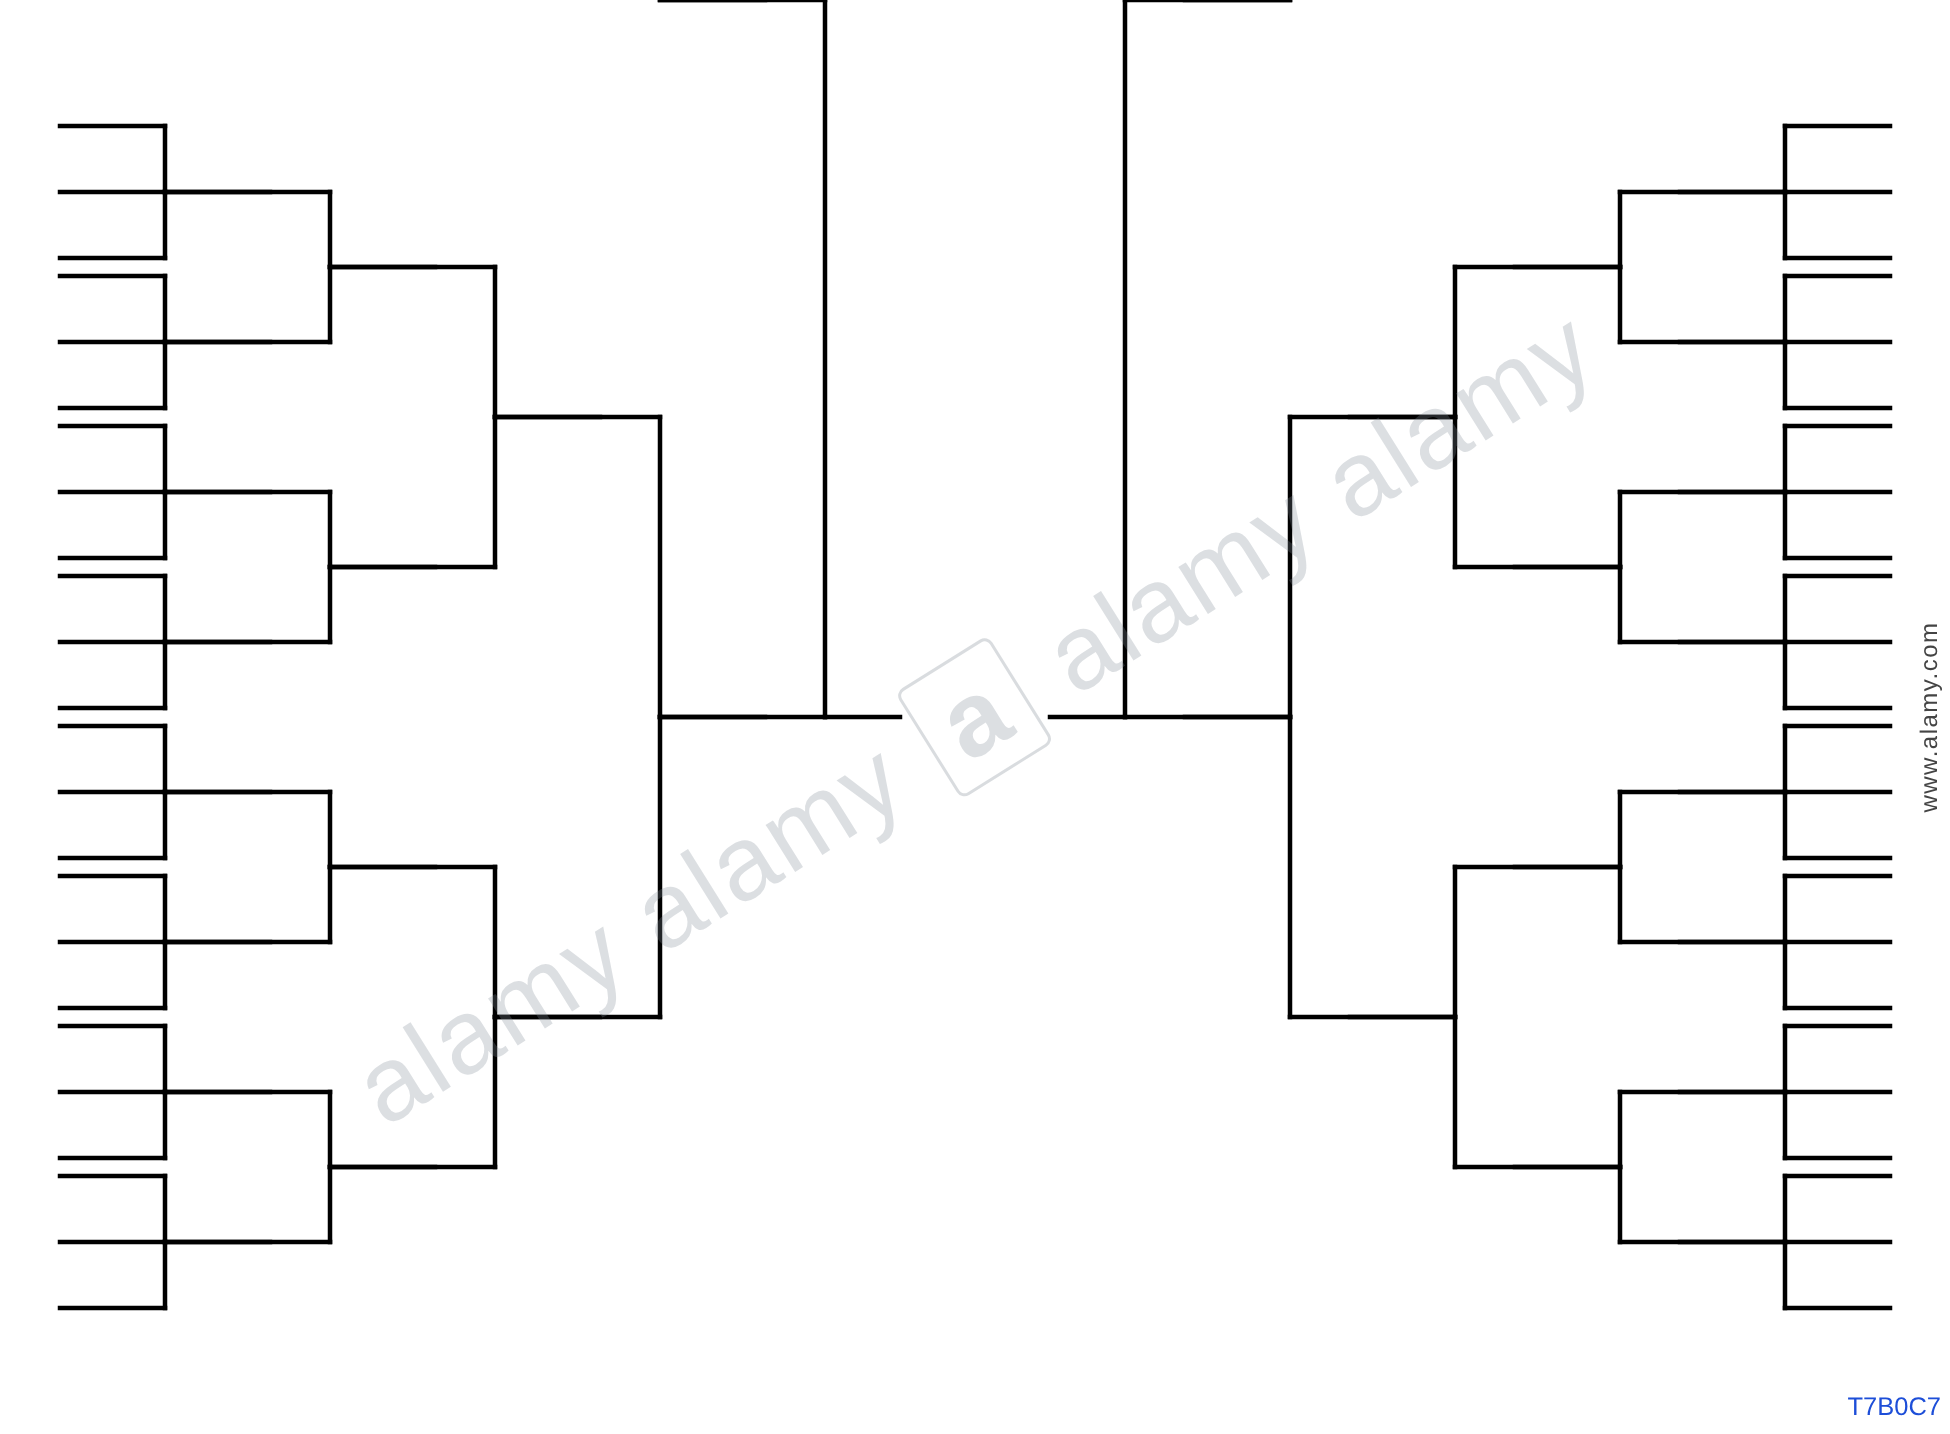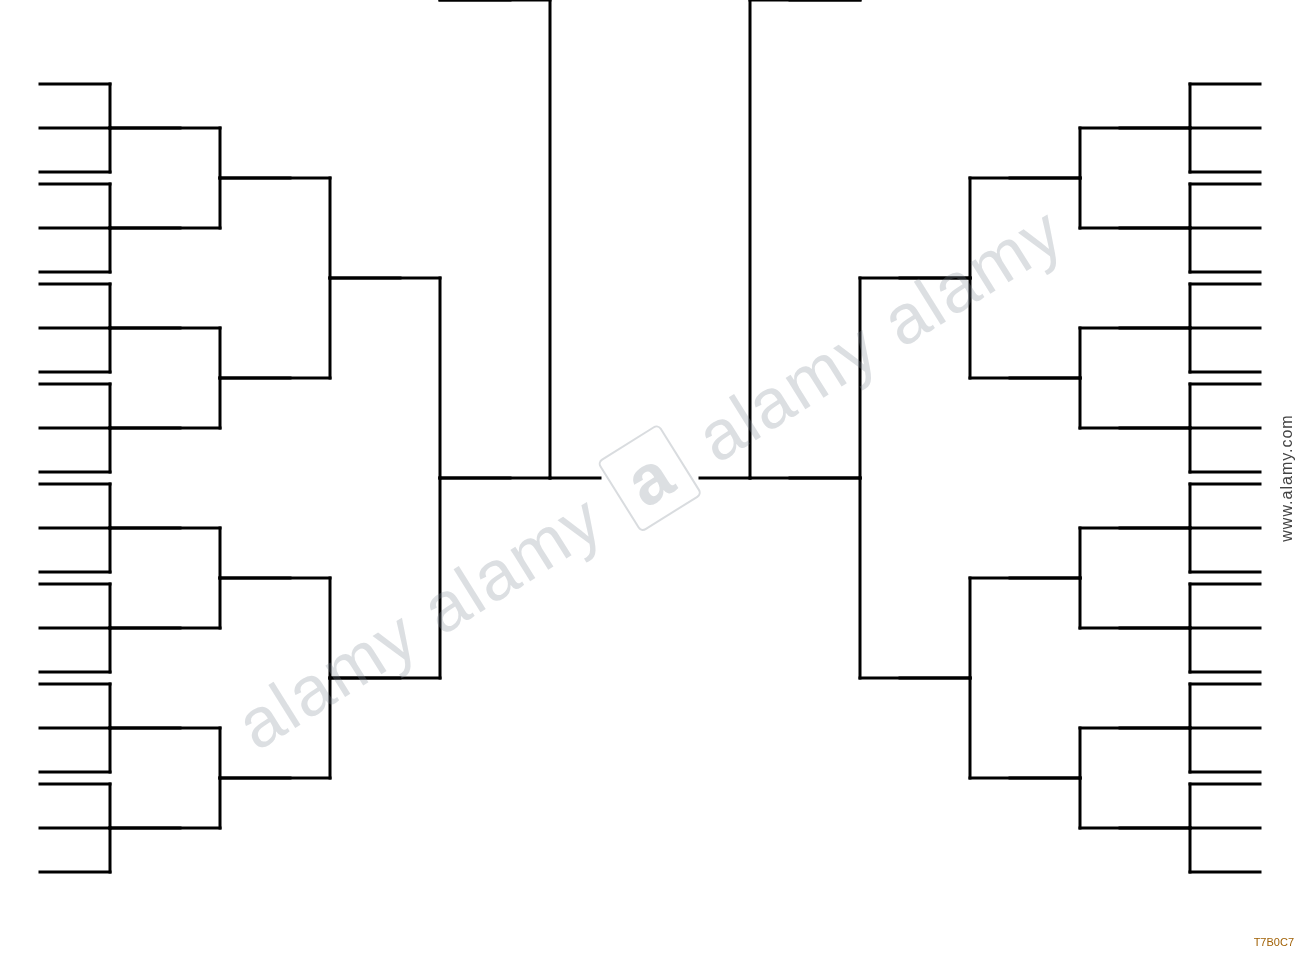--- a/index.html
+++ b/index.html
@@ -3,21 +3,21 @@
 <meta charset="utf-8">
 <style>
   html,body{margin:0;padding:0;width:1300px;height:956px;background:#fff;font-family:Arial,Helvetica,sans-serif;}
   .stage{position:relative;width:1300px;height:956px;}
   svg{display:block;}
   .wm{position:absolute;left:50%;top:50%;transform:translate(-50%,-50%) rotate(-32deg);
       font-size:70px;letter-spacing:2px;font-weight:400;color:rgba(130,140,150,0.28);
       white-space:nowrap;pointer-events:none;user-select:none;}
   .sidetext{position:absolute;right:4px;top:50%;transform:translateY(-50%) rotate(180deg);
       writing-mode:vertical-rl;font-size:16px;letter-spacing:1px;color:#444;}
-  .imgid{position:absolute;right:6px;bottom:8px;font-size:11px;color:#a16207;margin-top:18px;}
+  .imgid{position:absolute;right:6px;bottom:8px;font-size:17px;color:#1d4ed8;margin-top:18px;}
 </style>
 </head>
 <body>
 
 <div class="stage">
   <svg id="bracket-svg" width="1300" height="956" viewBox="0 0 1300 956">
       <line x1="40" y1="84" x2="110" y2="84" stroke="#000000" stroke-width="3" stroke-linecap="square"></line>
       <line x1="40" y1="128" x2="110" y2="128" stroke="#000000" stroke-width="3" stroke-linecap="square"></line>
       <line x1="40" y1="172" x2="110" y2="172" stroke="#000000" stroke-width="3" stroke-linecap="square"></line>
       <line x1="110" y1="84" x2="110" y2="172" stroke="#000000" stroke-width="3" stroke-linecap="square"></line>

